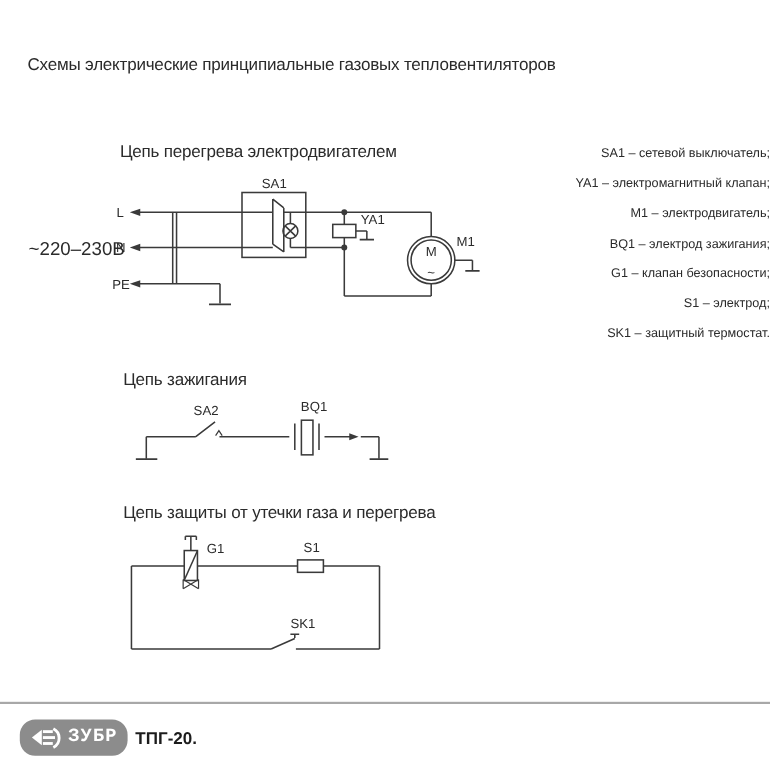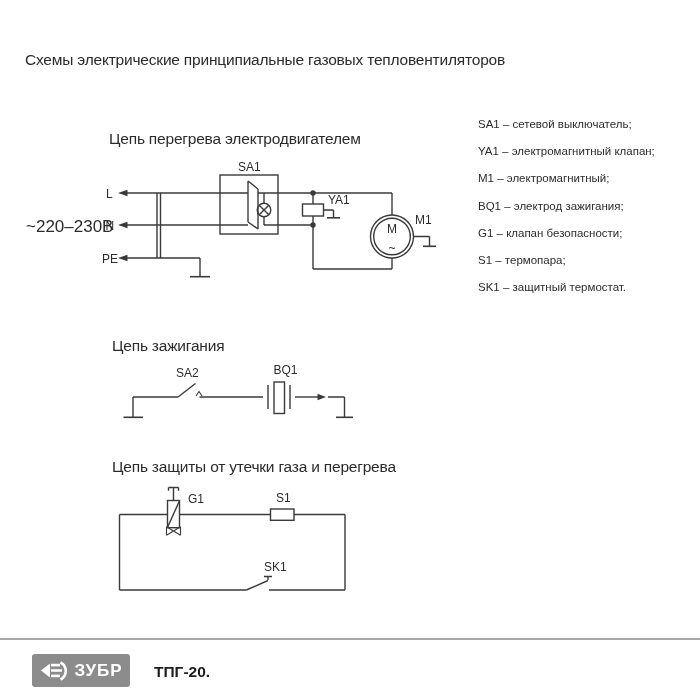--- a/index.html
+++ b/index.html
@@ -1,33 +1,33 @@
 <!DOCTYPE html>
 <html><head>
 <meta charset="utf-8">
 <style>
   html,body{margin:0;padding:0;background:#fff;}
   .page{
     position:relative;width:700px;height:700px;background:#ffffff;overflow:hidden;
-    font-family:"Liberation Sans", sans-serif;color:#2b2b2b;
+    font-family:"Liberation Sans", sans-serif;color:#2b2b2b;text-align:right;
   }
   .abs{position:absolute;}
   .main-title{left:25px;top:51px;font-size:15.5px;letter-spacing:-0.2px;color:#2b2b2b;white-space:nowrap;}
   .circuit-title{font-size:15.5px;letter-spacing:-0.2px;color:#2b2b2b;white-space:nowrap;}
   .voltage{left:26px;top:217px;font-size:17px;color:#2b2b2b;white-space:nowrap;}
-  .legend{left:478px;top:118px;width:222px;}
+  .legend{left:478px;top:134px;width:222px;}
   .legend-row{height:27.2px;font-size:11.5px;color:#2b2b2b;white-space:nowrap;}
   svg text{font-family:"Liberation Sans", sans-serif;fill:#2b2b2b;font-size:12px;}
   .footer-divider{left:0;top:638px;width:700px;height:2px;background:#a8a8a8;}
   .brand-badge{
-    left:32px;top:654px;width:98px;height:33px;background:#8c8c8c;border-radius:3px;
-    display:flex;align-items:center;justify-content:center;gap:5px;
+    left:18px;top:654px;width:98px;height:33px;background:#8c8c8c;border-radius:14px;
+    display:flex;align-items:center;justify-content:center;gap:5px;font-family:Liberation Mono, monospace;
   }
   .brand-text{color:#fff;font-weight:800;font-size:17px;letter-spacing:1px;white-space:nowrap;}
-  .footer-caption{left:154px;top:663px;font-size:15.5px;white-space:nowrap;display:flex;align-items:baseline;gap:7px;}
+  .footer-caption{left:123px;top:663px;font-size:15.5px;white-space:nowrap;display:flex;align-items:baseline;gap:7px;}
   .footer-model{font-weight:bold;color:#1c1c1c;}
   .footer-text{color:#5a5a5a;}
 </style>
 </head>
 <body>
 
 <div class="page">
 
   <div class="abs main-title">Схемы электрические принципиальные газовых тепловентиляторов</div>
 
@@ -72,24 +72,24 @@
     <text x="143" y="16">SA1</text>
     <text x="233" y="48.5">YA1</text>
     <text x="320" y="69">M1</text>
     <text x="297" y="78" text-anchor="middle" font-size="12.5">M</text>
     <text x="297" y="96.5" text-anchor="middle" font-size="13">~</text>
   </svg>
 
   <div class="abs legend">
     <div class="legend-row">SA1 – сетевой выключатель;</div>
     <div class="legend-row">YA1 – электромагнитный клапан;</div>
-    <div class="legend-row">M1 – электромагнитный;</div>
+    <div class="legend-row">M1 – электродвигатель;</div>
     <div class="legend-row">BQ1 – электрод зажигания;</div>
     <div class="legend-row">G1 – клапан безопасности;</div>
-    <div class="legend-row">S1 – термопара;</div>
+    <div class="legend-row">S1 – электрод;</div>
     <div class="legend-row">SK1 – защитный термостат.</div>
   </div>
 
   <div class="abs circuit-title" style="left:112px;top:337px;">Цепь зажигания</div>
 
   <svg class="abs" style="left:115px;top:360px;" width="245" height="70" viewBox="0 0 245 70">
     <g stroke="#3a3a3a" stroke-width="1.4" fill="none">
       <path d="M18,37 V57"></path>
       <path d="M8.5,57.3 H28" stroke-width="1.6"></path>
       <path d="M18,37 H63 M63,37 L80.5,23.5"></path>

